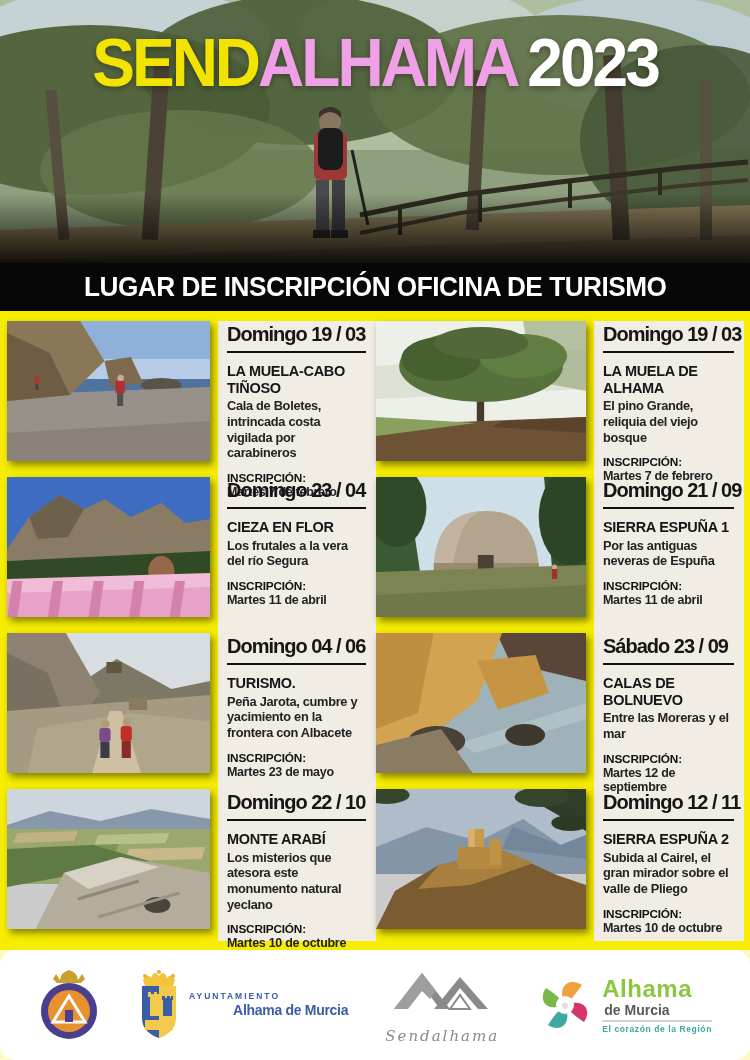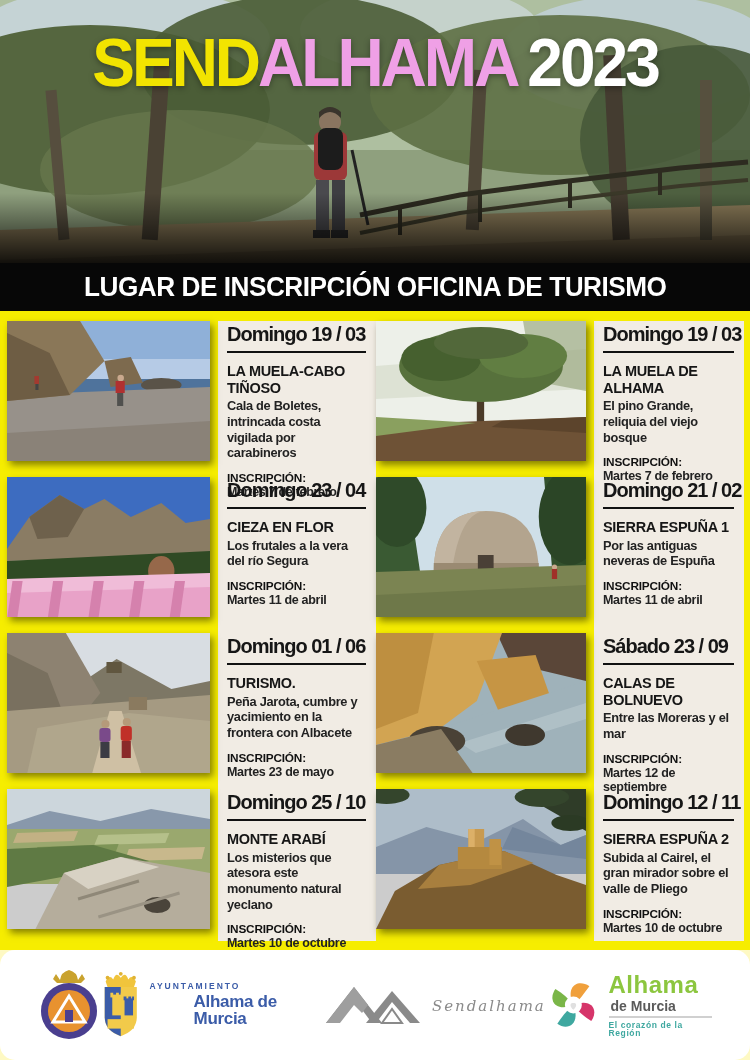--- a/index.html
+++ b/index.html
@@ -37,22 +37,22 @@
   .ev-desc  { font-size:12.8px; font-weight:bold; line-height:1.22; letter-spacing:-0.3px; color:#222; }
   .ev-insc  { font-size:11.8px; font-weight:bold; letter-spacing:-0.2px; color:#111; margin-top:10px; }
   .ev-when  { font-size:12.5px; font-weight:bold; letter-spacing:-0.3px; color:#222; }
 
   
   .footer { position:relative; width:750px; height:110px; background:#ffffff;
             display:flex; align-items:center; justify-content:space-between; padding:0 38px;border-radius:15px; }
   .logo { display:flex; align-items:center; gap:8px; }
   .ayto-text { color:#3b5ca8; line-height:1.05; }
   .ayto-text .l1 { font-size:8.5px; letter-spacing:2px; font-weight:bold; display:block; margin-bottom:2px; }
-  .ayto-text .l2 { font-size:17px; font-weight:bold; display:block; letter-spacing:-0.3px;margin-left:44px; }
-  .senda { display:flex; flex-direction:row; align-items:center; }
+  .ayto-text .l2 { font-size:14px; font-weight:bold; display:block; letter-spacing:-0.3px;margin-left:44px; }
+  .senda { display:flex; flex-direction:column; align-items:center; }
   .senda .script { font-family:"DejaVu Serif", serif; font-style:italic; color:#8a8a8a; font-size:15px; letter-spacing:2px; margin-top:2px; }
   .alhama-text { line-height:1; }
   .alhama-text .g1 { display:block; color:#8cc63f; font-size:24px; font-weight:bold; letter-spacing:0.5px; }
   .alhama-text .g2 { display:block; color:#5a5a5a; font-size:14px; font-weight:bold; margin:2px 0 3px 2px; }
   .alhama-text .rule { height:2px; background:#d0d0d0; margin-bottom:3px; }
   .alhama-text .g3 { display:block; color:#3fa8a0; font-size:8.5px; font-weight:bold; letter-spacing:0.6px; }
 </style>
 </head>
 <body>
 
@@ -193,21 +193,21 @@
           <path d="M55,96 Q55,34 105,34 Q80,34 72,96 Z" fill="#c2b4a0"></path>
           <rect x="55" y="86" width="100" height="11" fill="#9a8a72"></rect>
           <rect x="97" y="78" width="15" height="19" fill="#4a4036"></rect>
           <polygon points="0,95 200,88 200,140 0,140" fill="#7b8452"></polygon>
           <polygon points="0,118 200,108 200,140 0,140" fill="#6e7849"></polygon>
           <circle cx="170" cy="90" r="2.5" fill="#caa98e"></circle>
           <rect x="167.5" y="92" width="5" height="10" fill="#a03028"></rect>
         </svg>
       </div>
       <div class="text-cell">
-        <div class="ev-date">Domingo 21 / 02</div>
+        <div class="ev-date">Domingo 21 / 09</div>
         <div class="ev-title">SIERRA ESPUÑA 1</div>
         <div class="ev-desc">Por las antiguas neveras de Espuña</div>
         <div class="ev-insc">INSCRIPCIÓN:</div>
         <div class="ev-when">Martes 11 de abril</div>
       </div>
 
       <div class="photo-cell">
         <svg viewBox="0 0 200 140" preserveAspectRatio="none">
           <rect width="200" height="65" fill="#d8dde2"></rect>
           <polygon points="55,62 108,26 162,56 200,48 200,72 55,72" fill="#7d7765"></polygon>
@@ -220,21 +220,21 @@
           <polygon points="84,140 132,140 113,78 101,78" fill="#cfc0a4"></polygon>
           <circle cx="97" cy="91" r="4" fill="#b59a7a"></circle>
           <rect x="91" y="95" width="11" height="14" rx="3" fill="#7a4a8a"></rect>
           <rect x="92" y="109" width="9" height="16" fill="#3c3c44"></rect>
           <circle cx="118" cy="89" r="4" fill="#b59a7a"></circle>
           <rect x="112" y="93" width="11" height="15" rx="3" fill="#c03028"></rect>
           <rect x="113" y="108" width="9" height="17" fill="#8a2a2a"></rect>
         </svg>
       </div>
       <div class="text-cell">
-        <div class="ev-date">Domingo 01 / 06</div>
+        <div class="ev-date">Domingo 04 / 06</div>
         <div class="ev-title">TURISMO.</div>
         <div class="ev-desc">Peña Jarota, cumbre y yacimiento en la frontera con Albacete</div>
         <div class="ev-insc">INSCRIPCIÓN:</div>
         <div class="ev-when">Martes 23 de mayo</div>
       </div>
       <div class="photo-cell">
         <svg viewBox="0 0 200 140" preserveAspectRatio="none">
           <rect width="200" height="140" fill="#9fb2ba"></rect>
           <polygon points="115,0 200,0 200,48 128,30" fill="#5a4638"></polygon>
           <polygon points="0,0 120,0 96,68 60,96 0,112" fill="#d2a452"></polygon>
@@ -267,21 +267,21 @@
           <polygon points="120,60 195,58 192,70 116,72" fill="#c8b88c"></polygon>
           <polygon points="0,60 85,56 140,72 0,98" fill="#5f7a44"></polygon>
           <polygon points="28,140 56,84 112,68 200,84 200,140" fill="#b5ad9c"></polygon>
           <polygon points="56,84 112,68 150,78 80,100" fill="#d8d2c4"></polygon>
           <ellipse cx="148" cy="116" rx="13" ry="8" fill="#4a443a"></ellipse>
           <line x1="70" y1="110" x2="130" y2="92" stroke="#8f8878" stroke-width="3"></line>
           <line x1="90" y1="128" x2="170" y2="104" stroke="#9a9384" stroke-width="3"></line>
         </svg>
       </div>
       <div class="text-cell">
-        <div class="ev-date">Domingo 25 / 10</div>
+        <div class="ev-date">Domingo 22 / 10</div>
         <div class="ev-title">MONTE ARABÍ</div>
         <div class="ev-desc">Los misterios que atesora este monumento natural yeclano</div>
         <div class="ev-insc">INSCRIPCIÓN:</div>
         <div class="ev-when">Martes 10 de octubre</div>
       </div>
       <div class="photo-cell">
         <svg viewBox="0 0 200 140" preserveAspectRatio="none">
           <rect width="200" height="85" fill="#aebdc9"></rect>
           <polygon points="0,58 48,38 98,52 140,30 176,56 200,46 200,85 0,85" fill="#8595a8"></polygon>
           <polygon points="130,38 176,56 200,46 200,70 120,60" fill="#74869c"></polygon>

